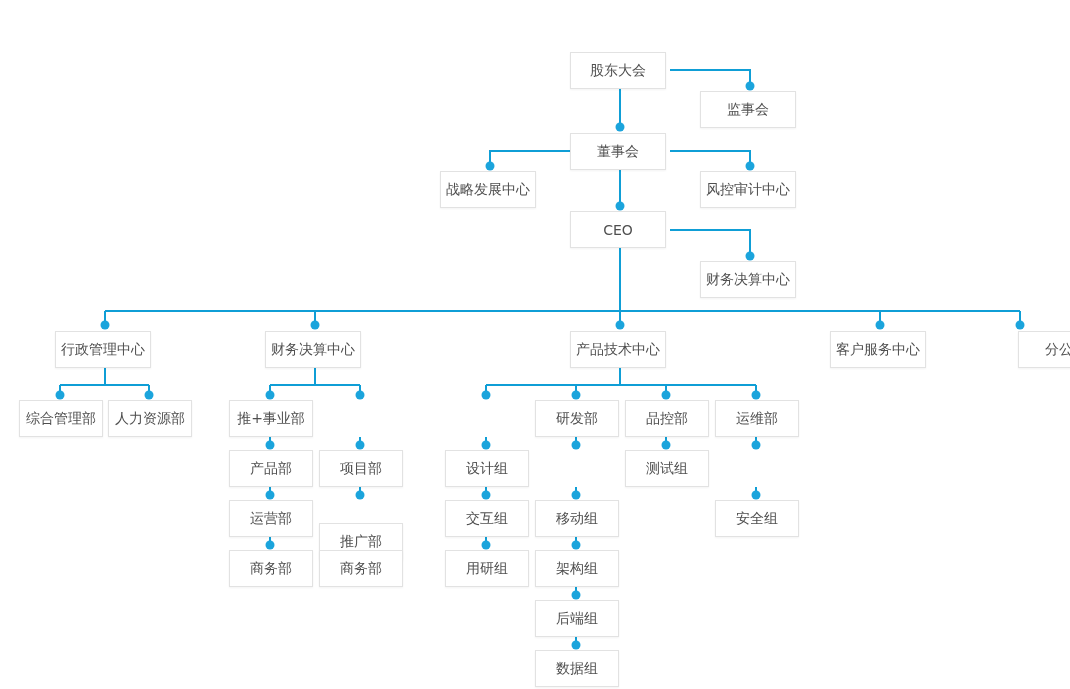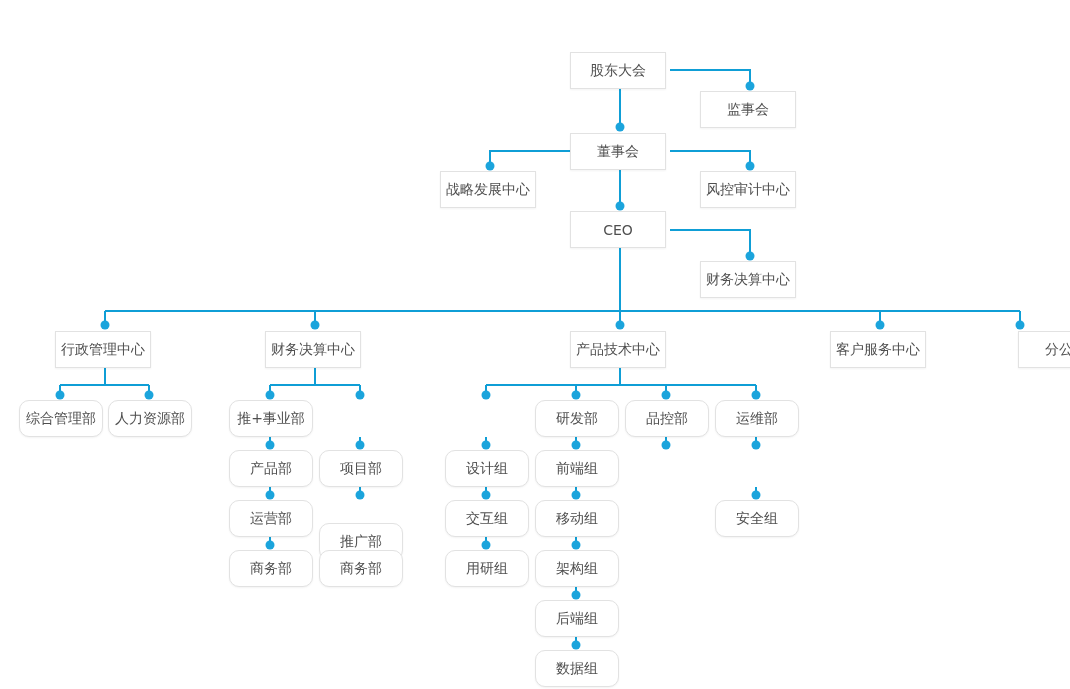--- a/index.html
+++ b/index.html
@@ -26,21 +26,21 @@
     height:37px;
     background:#fff;
     border:1px solid var(--box_border);
     box-shadow:0 1px 2px rgba(0,0,0,0.05);
     display:flex;align-items:center;justify-content:center;
     font-size:14px;color:var(--text);
     white-space:nowrap;
     z-index:2;
   }
   .big{width:96px;}
-  .small{width:84px;border-radius:10px;}
+  .small{width:84px;}
 </style>
 </head>
 <body>
 
 <div id="canvas">
 
   <svg id="wires" width="1070" height="689" viewBox="0 0 1070 689">
 
     <path d="M620 88 V127 M670 70 H750 V86 M570 151 H490 V166 M670 151 H750 V166 M620 169 V206 M670 230 H750 V256 M620 248 V311"></path>
 
@@ -121,24 +121,24 @@
 
   <div class="node small" style="left:319px;top:450px">项目部</div>
   <div class="node small" style="left:319px;top:523px">推广部</div>
   <div class="node small" style="left:319px;top:550px">商务部</div>
 
   <div class="node small" style="left:445px;top:500px">交互组</div>
   <div class="node small" style="left:445px;top:450px">设计组</div>
   <div class="node small" style="left:445px;top:550px">用研组</div>
 
   <div class="node small" style="left:535px;top:400px">研发部</div>
-  <div class="node small" style="left:535px;top:450px">前端组</div>
   <div class="node small" style="left:535px;top:500px">移动组</div>
   <div class="node small" style="left:535px;top:550px">架构组</div>
   <div class="node small" style="left:535px;top:600px">后端组</div>
   <div class="node small" style="left:535px;top:650px">数据组</div>
 
   <div class="node small" style="left:625px;top:400px">品控部</div>
+  <div class="node small" style="left:625px;top:450px">测试组</div>
 
   <div class="node small" style="left:715px;top:400px">运维部</div>
   <div class="node small" style="left:715px;top:500px">安全组</div>
 
 </div>
 
 </body></html>

